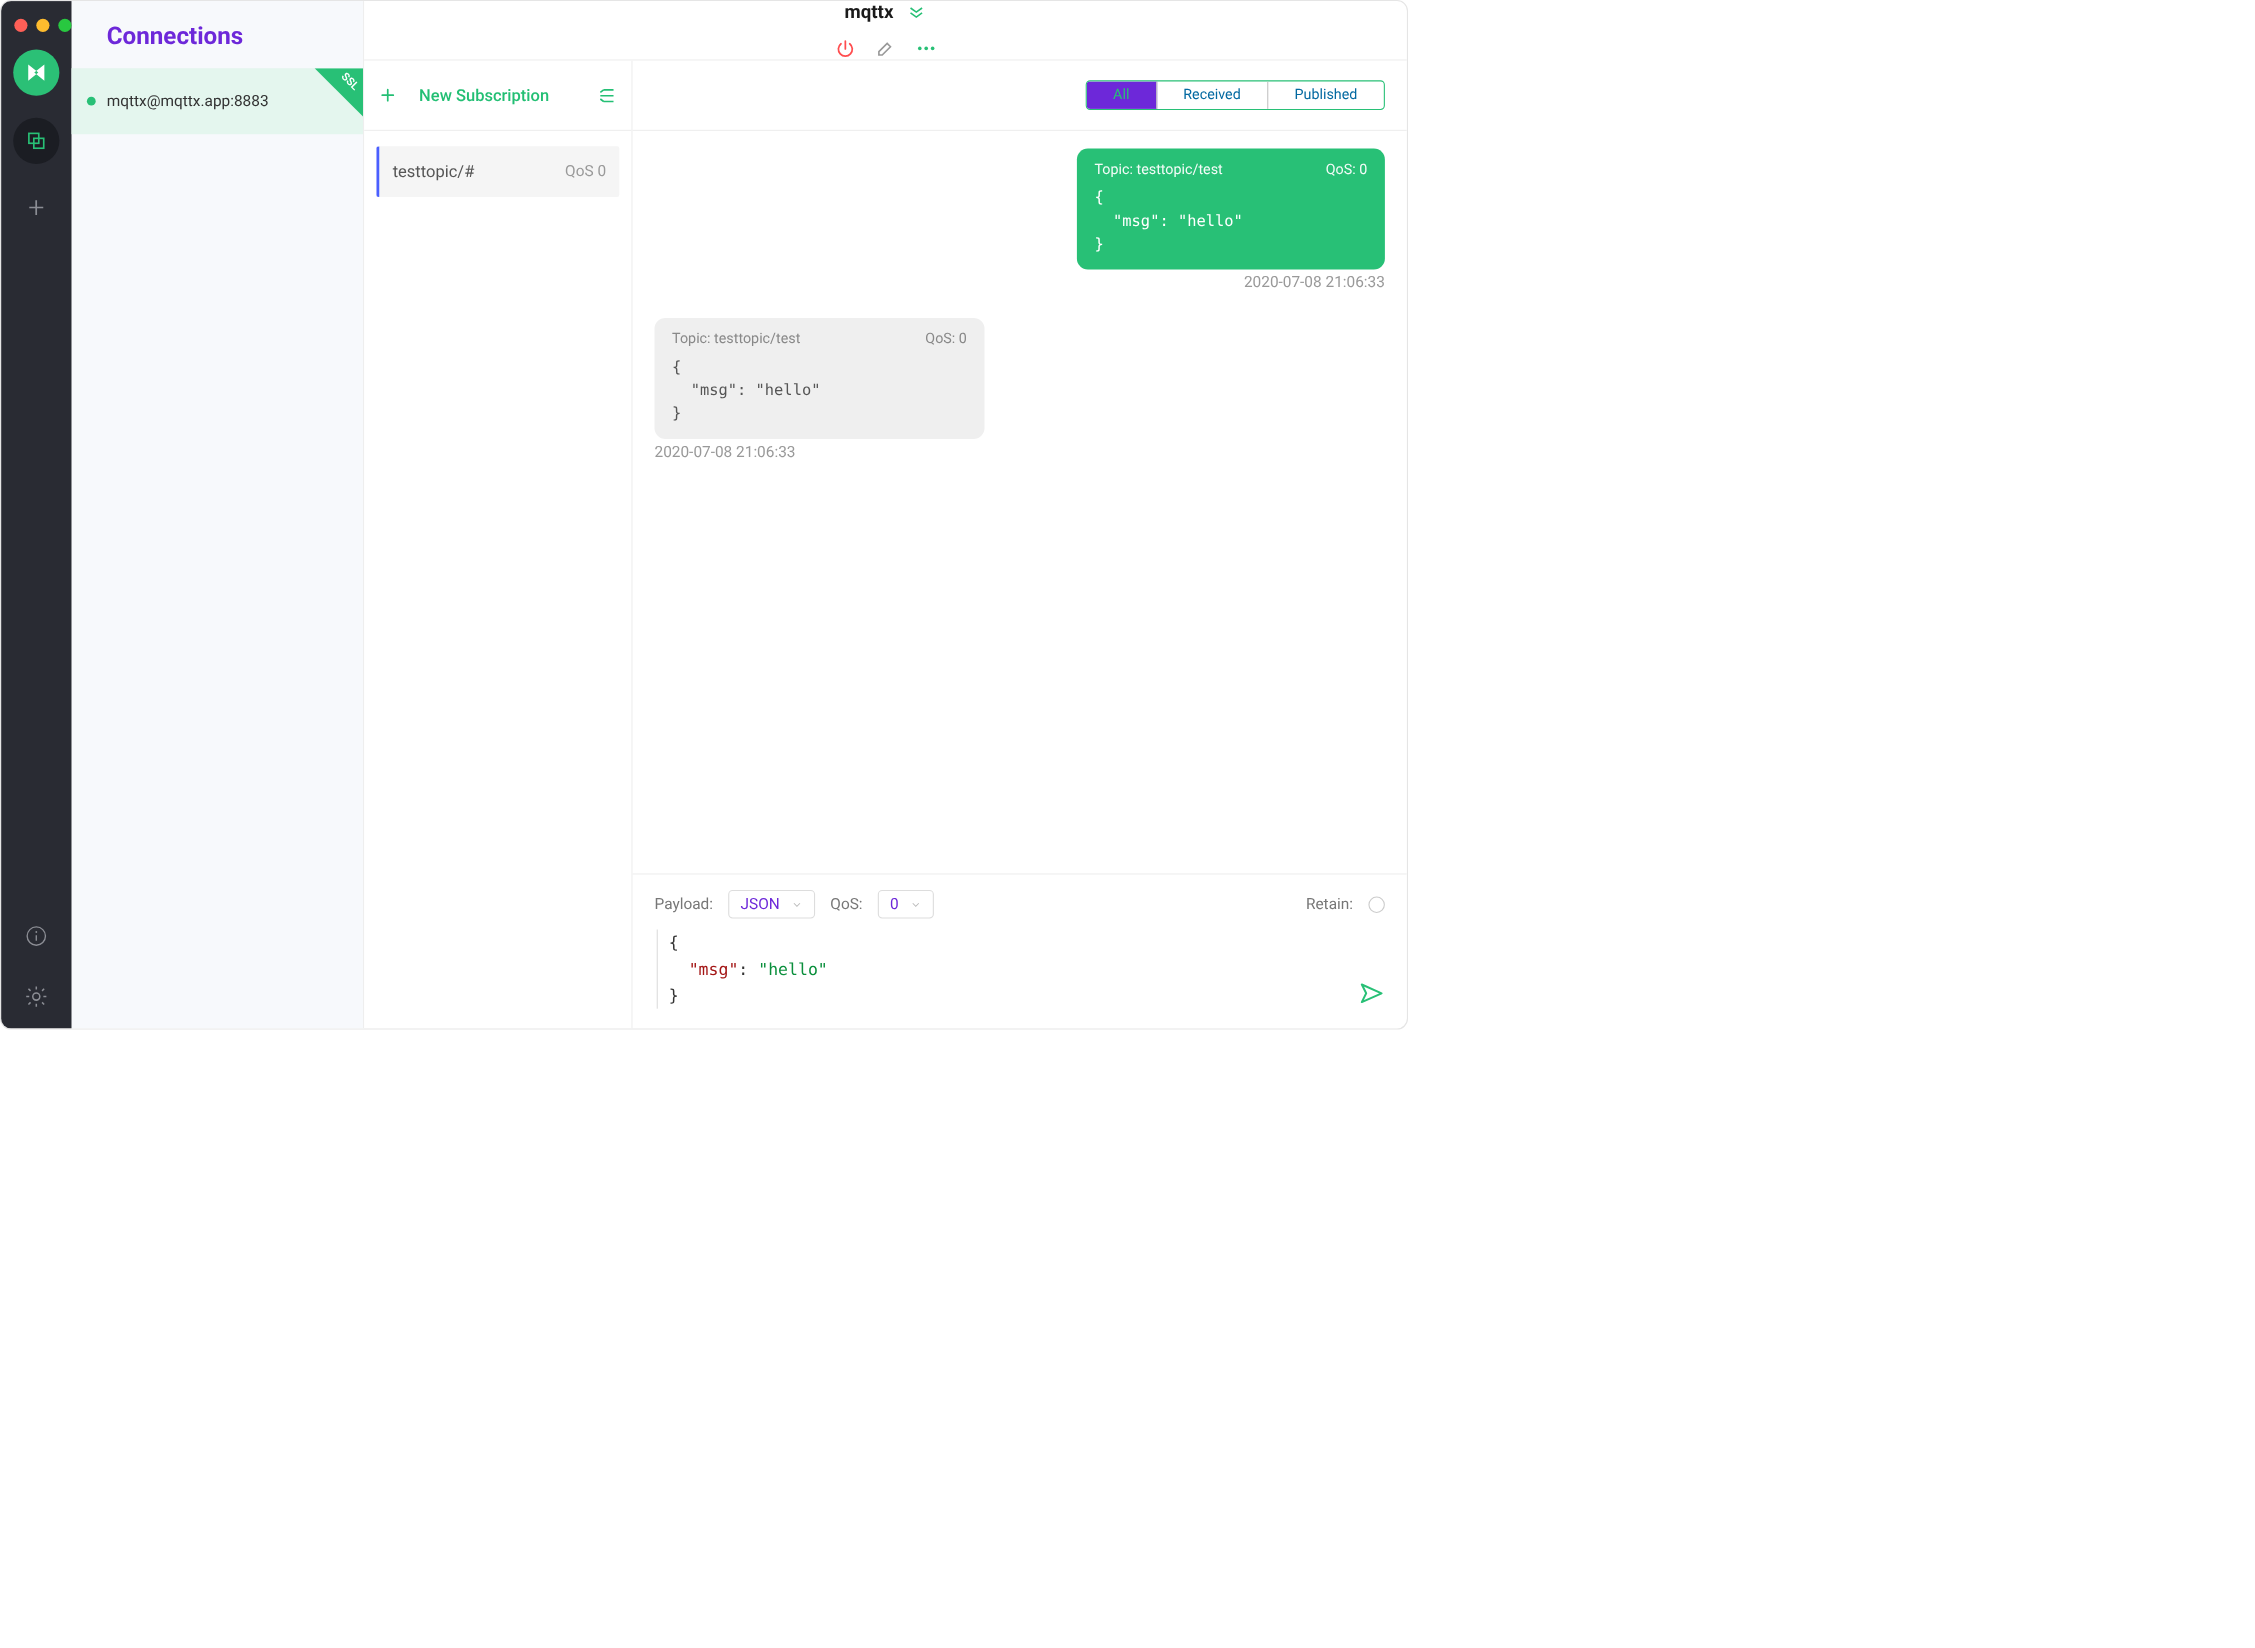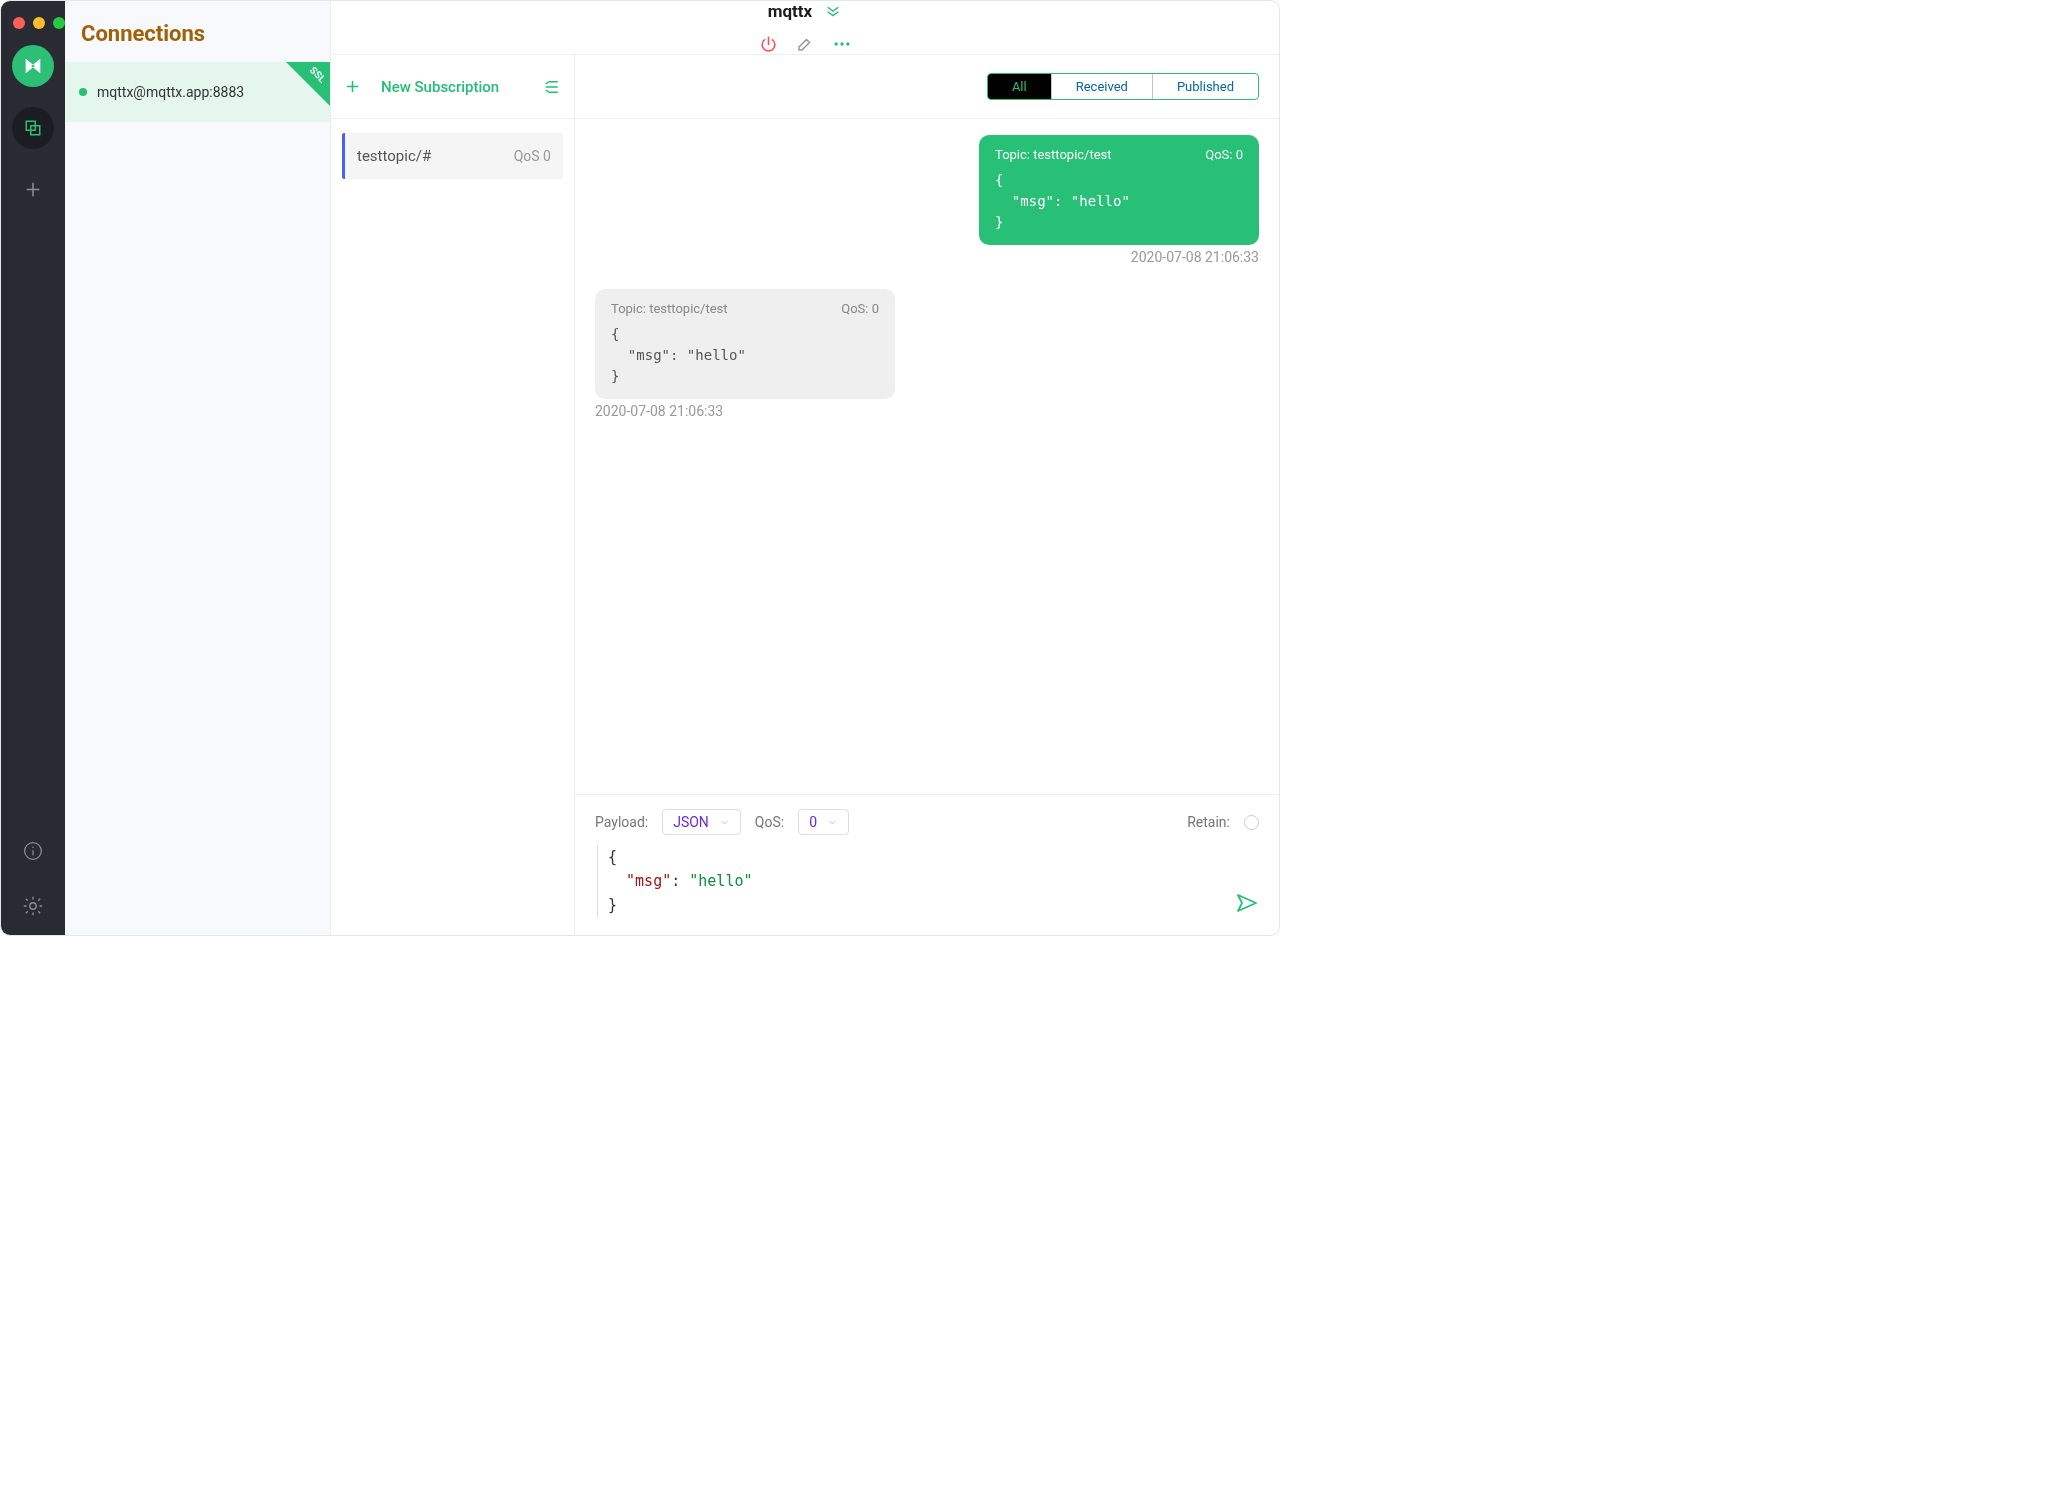--- a/index.html
+++ b/index.html
@@ -53,24 +53,24 @@
 }
 
 
 .conn-list {
   width: 266px;
   background: #f7f9fc;
   border-right: 1px solid #eee;
   display: flex; flex-direction: column;
 }
 .conn-header {
-  padding: 20px 16px 16px;
+  padding: 20px 32px 16px;
   font-size: 22px;
   font-weight: 700;
-  color: #a16207;
+  color: #6d28d9;
 }
 .conn-item {
   position: relative;
   background: #e4f6ee;
   padding: 22px 14px;
   display: flex; align-items: center;
   gap: 10px;
   font-size: 14px;
   color: #333;
   overflow: hidden;
@@ -144,21 +144,21 @@
   padding: 0 20px;
   border-bottom: 1px solid #eee;
 }
 .filter-tabs { display: flex; border: 1.5px solid #28c076; border-radius: 4px; overflow: hidden; }
 .filter-tab {
   padding: 5px 24px; font-size: 13px; color: #0369a1;
   border-right: 1.5px solid #c4c4c4; cursor: pointer;
   display: flex; align-items: center;
 }
 .filter-tab:last-child { border-right: none; }
-.filter-tab.active { color: #28c076; background: #000000; }
+.filter-tab.active { color: #28c076; background: #6d28d9; }
 .filter-tab:not(.active) { border-color: #c4c4c4; }
 .filter-tabs .filter-tab:nth-child(2),
 .filter-tabs .filter-tab:nth-child(3) { border-top: none; border-bottom: none; }
 
 .msg-area { flex: 1; overflow-y: auto; padding: 16px 20px; }
 
 .bubble-out {
   background: #28c076;
   color: #fff;
   border-radius: 10px;

